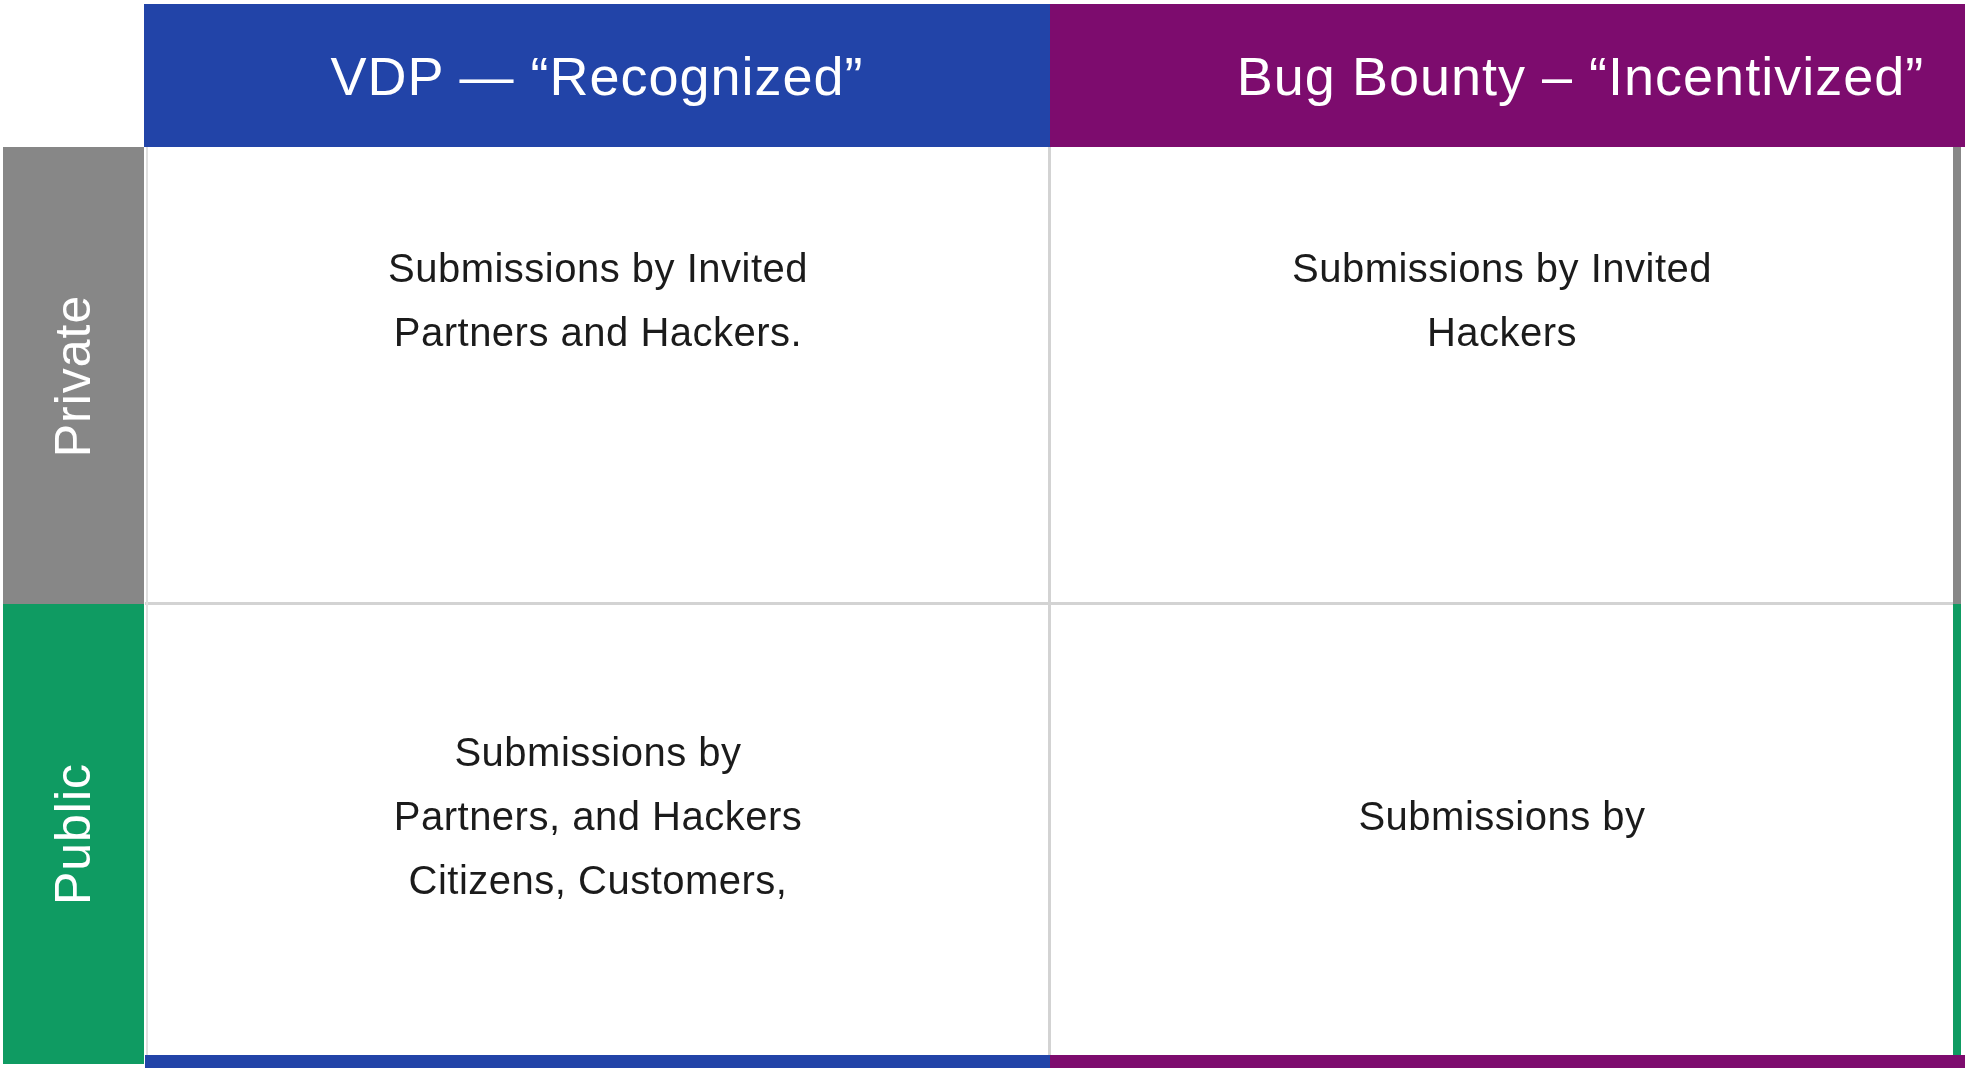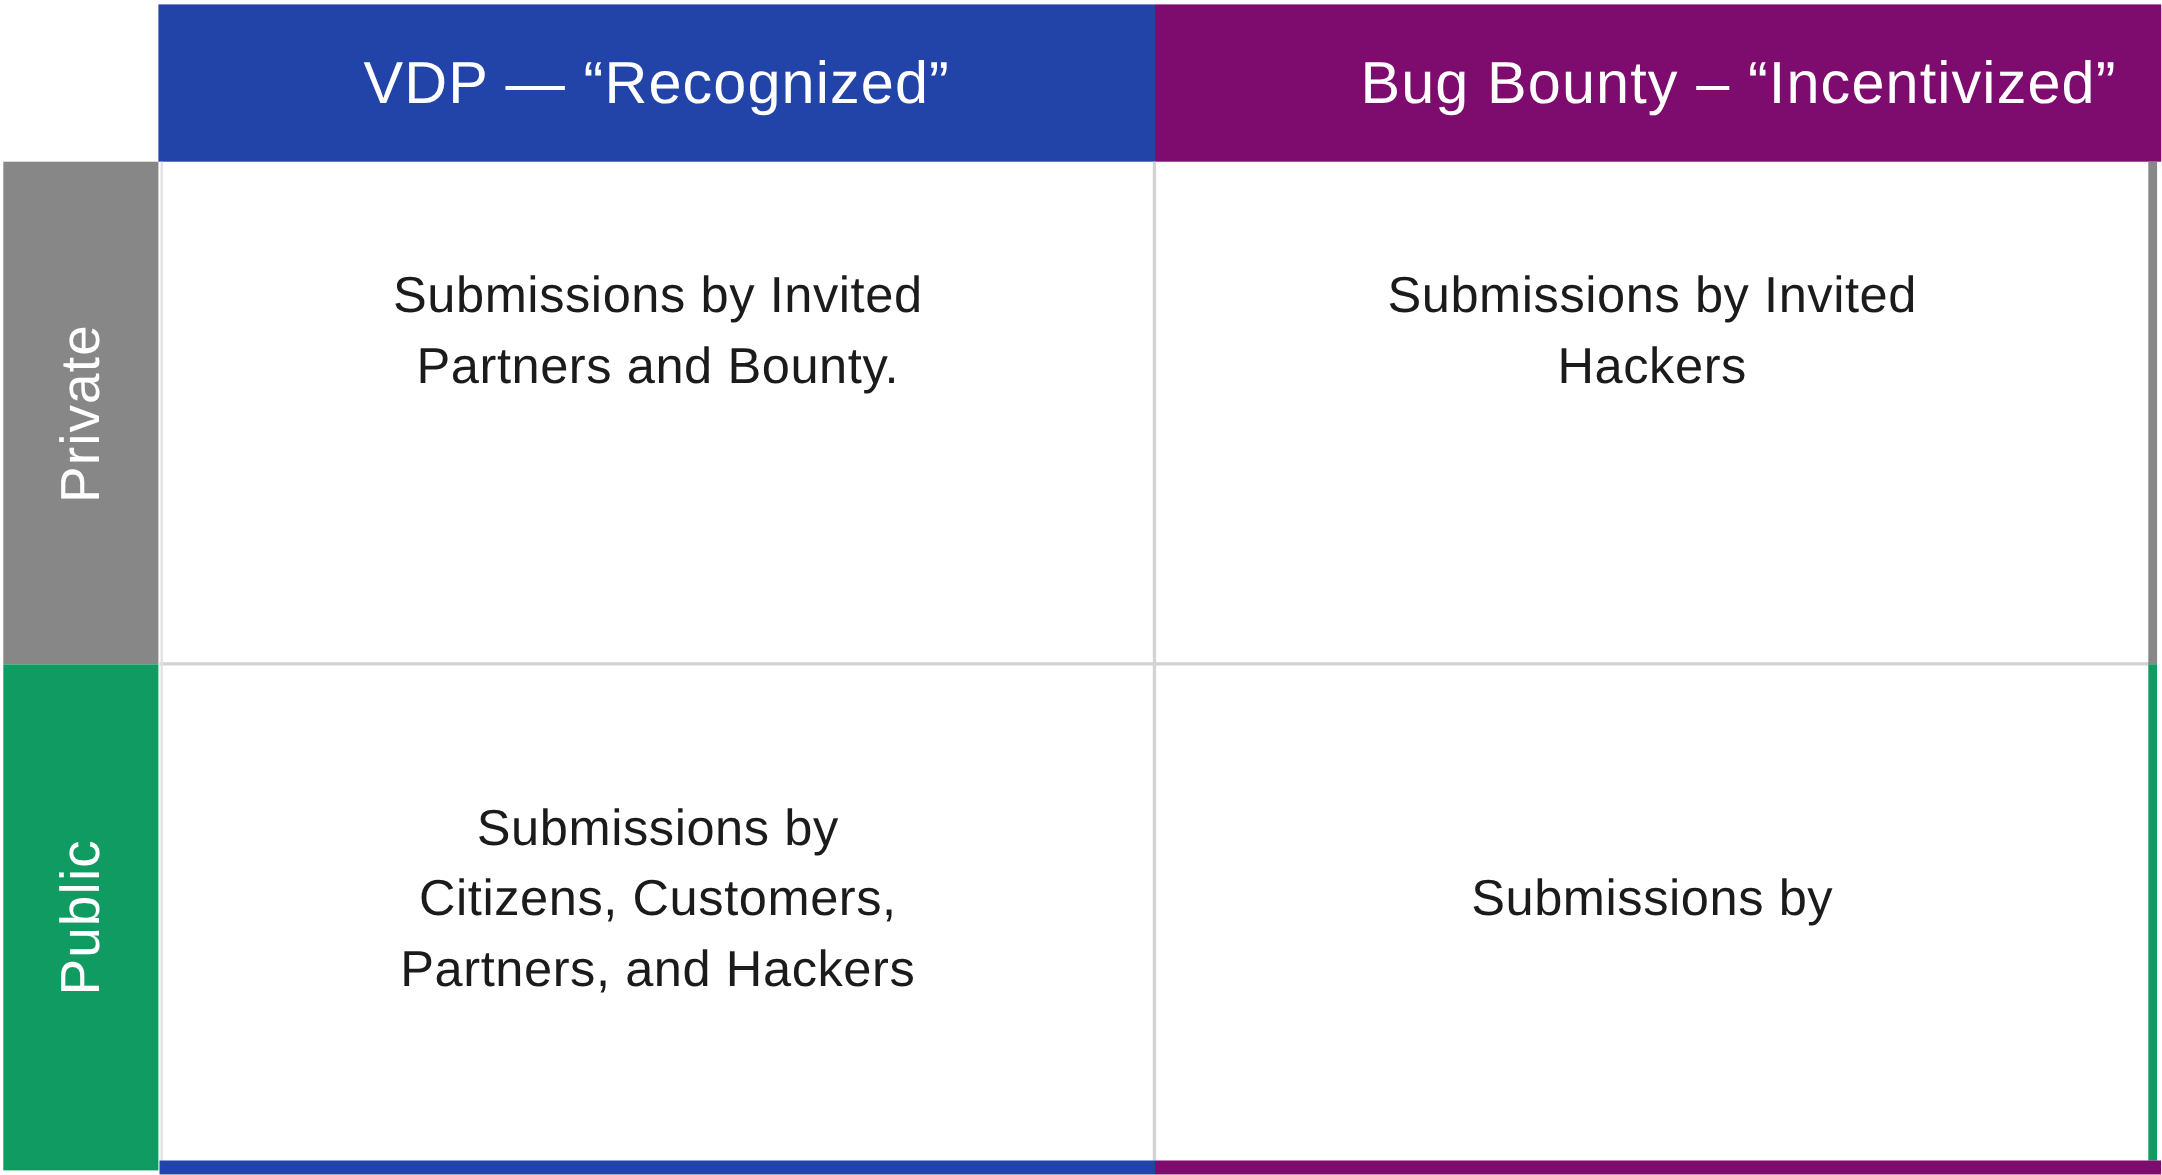--- a/index.html
+++ b/index.html
@@ -62,21 +62,21 @@
     justify-content: center;
     text-align: center;
   }
   .cell-private-vdp { left: 148px;  top: 147px; width: 900px; height: 455px; padding-bottom: 150px; box-sizing: border-box; }
   .cell-private-bb  { left: 1051px; top: 147px; width: 902px; height: 455px; padding-bottom: 150px; box-sizing: border-box; }
   .cell-public-vdp  { left: 148px;  top: 605px; width: 900px; height: 450px; padding-bottom: 28px;  box-sizing: border-box; }
   .cell-public-bb   { left: 1051px; top: 605px; width: 902px; height: 450px; padding-bottom: 28px;  box-sizing: border-box; }
   .cell-line {
     display: block;
     color: var(--cell-text, #1B1B1B);
-    font-size: 46px;
+    font-size: 40px;
     line-height: 64px;
     letter-spacing: 0.5px;
     white-space: nowrap;
     text-align: center;
   }
 
   
   .divider { position: absolute; background: var(--divider, #D3D3D3); }
   .divider-vertical   { left: 1048px; top: 147px; width: 3px; height: 908px; }
   .divider-horizontal { left: 145px; top: 602px; width: 1816px; height: 3px; }
@@ -109,30 +109,30 @@
   <div class="row-header row-header-public">
     <span class="row-header-label">Public</span>
   </div>
 
   <div class="divider divider-vertical"></div>
   <div class="divider divider-horizontal"></div>
   <div class="divider content-left-border"></div>
 
   <div class="cell cell-private-vdp">
     <span class="cell-line">Submissions by Invited</span>
-    <span class="cell-line">Partners and Bounty.</span>
+    <span class="cell-line">Partners and Hackers.</span>
   </div>
   <div class="cell cell-private-bb">
     <span class="cell-line">Submissions by Invited</span>
     <span class="cell-line">Hackers</span>
   </div>
   <div class="cell cell-public-vdp">
     <span class="cell-line">Submissions by</span>
+    <span class="cell-line">Partners, and Hackers</span>
     <span class="cell-line">Citizens, Customers,</span>
-    <span class="cell-line">Partners, and Hackers</span>
   </div>
   <div class="cell cell-public-bb">
     <span class="cell-line">Submissions by</span>
   </div>
 
   <div class="edge-accent edge-accent-private"></div>
   <div class="edge-accent edge-accent-public"></div>
   <div class="bottom-accent bottom-accent-vdp"></div>
   <div class="bottom-accent bottom-accent-bb"></div>
 

